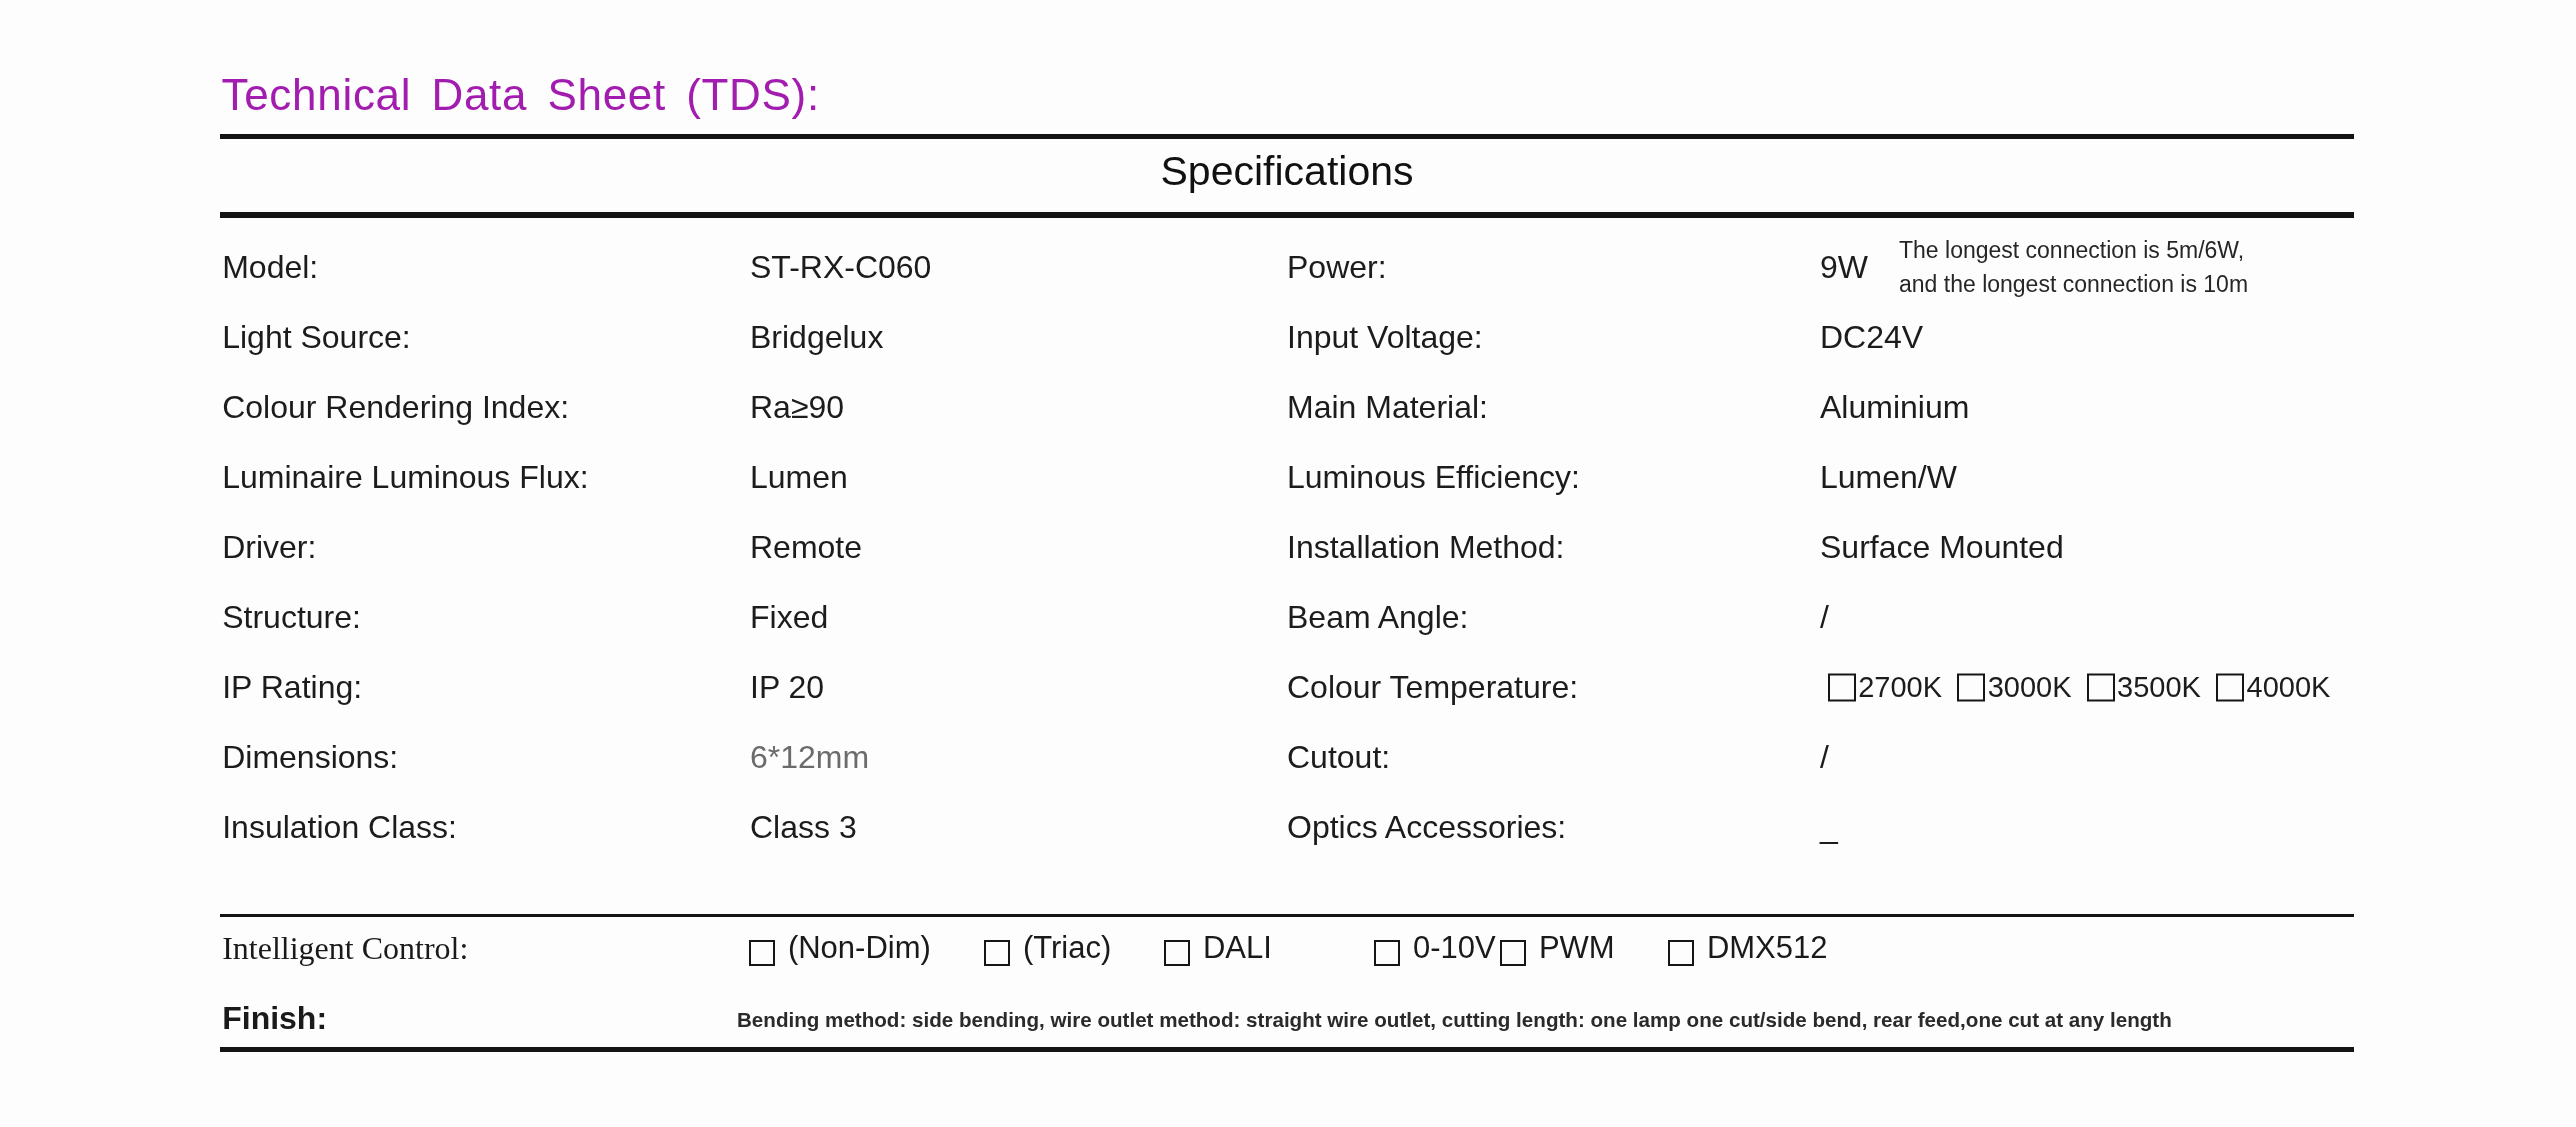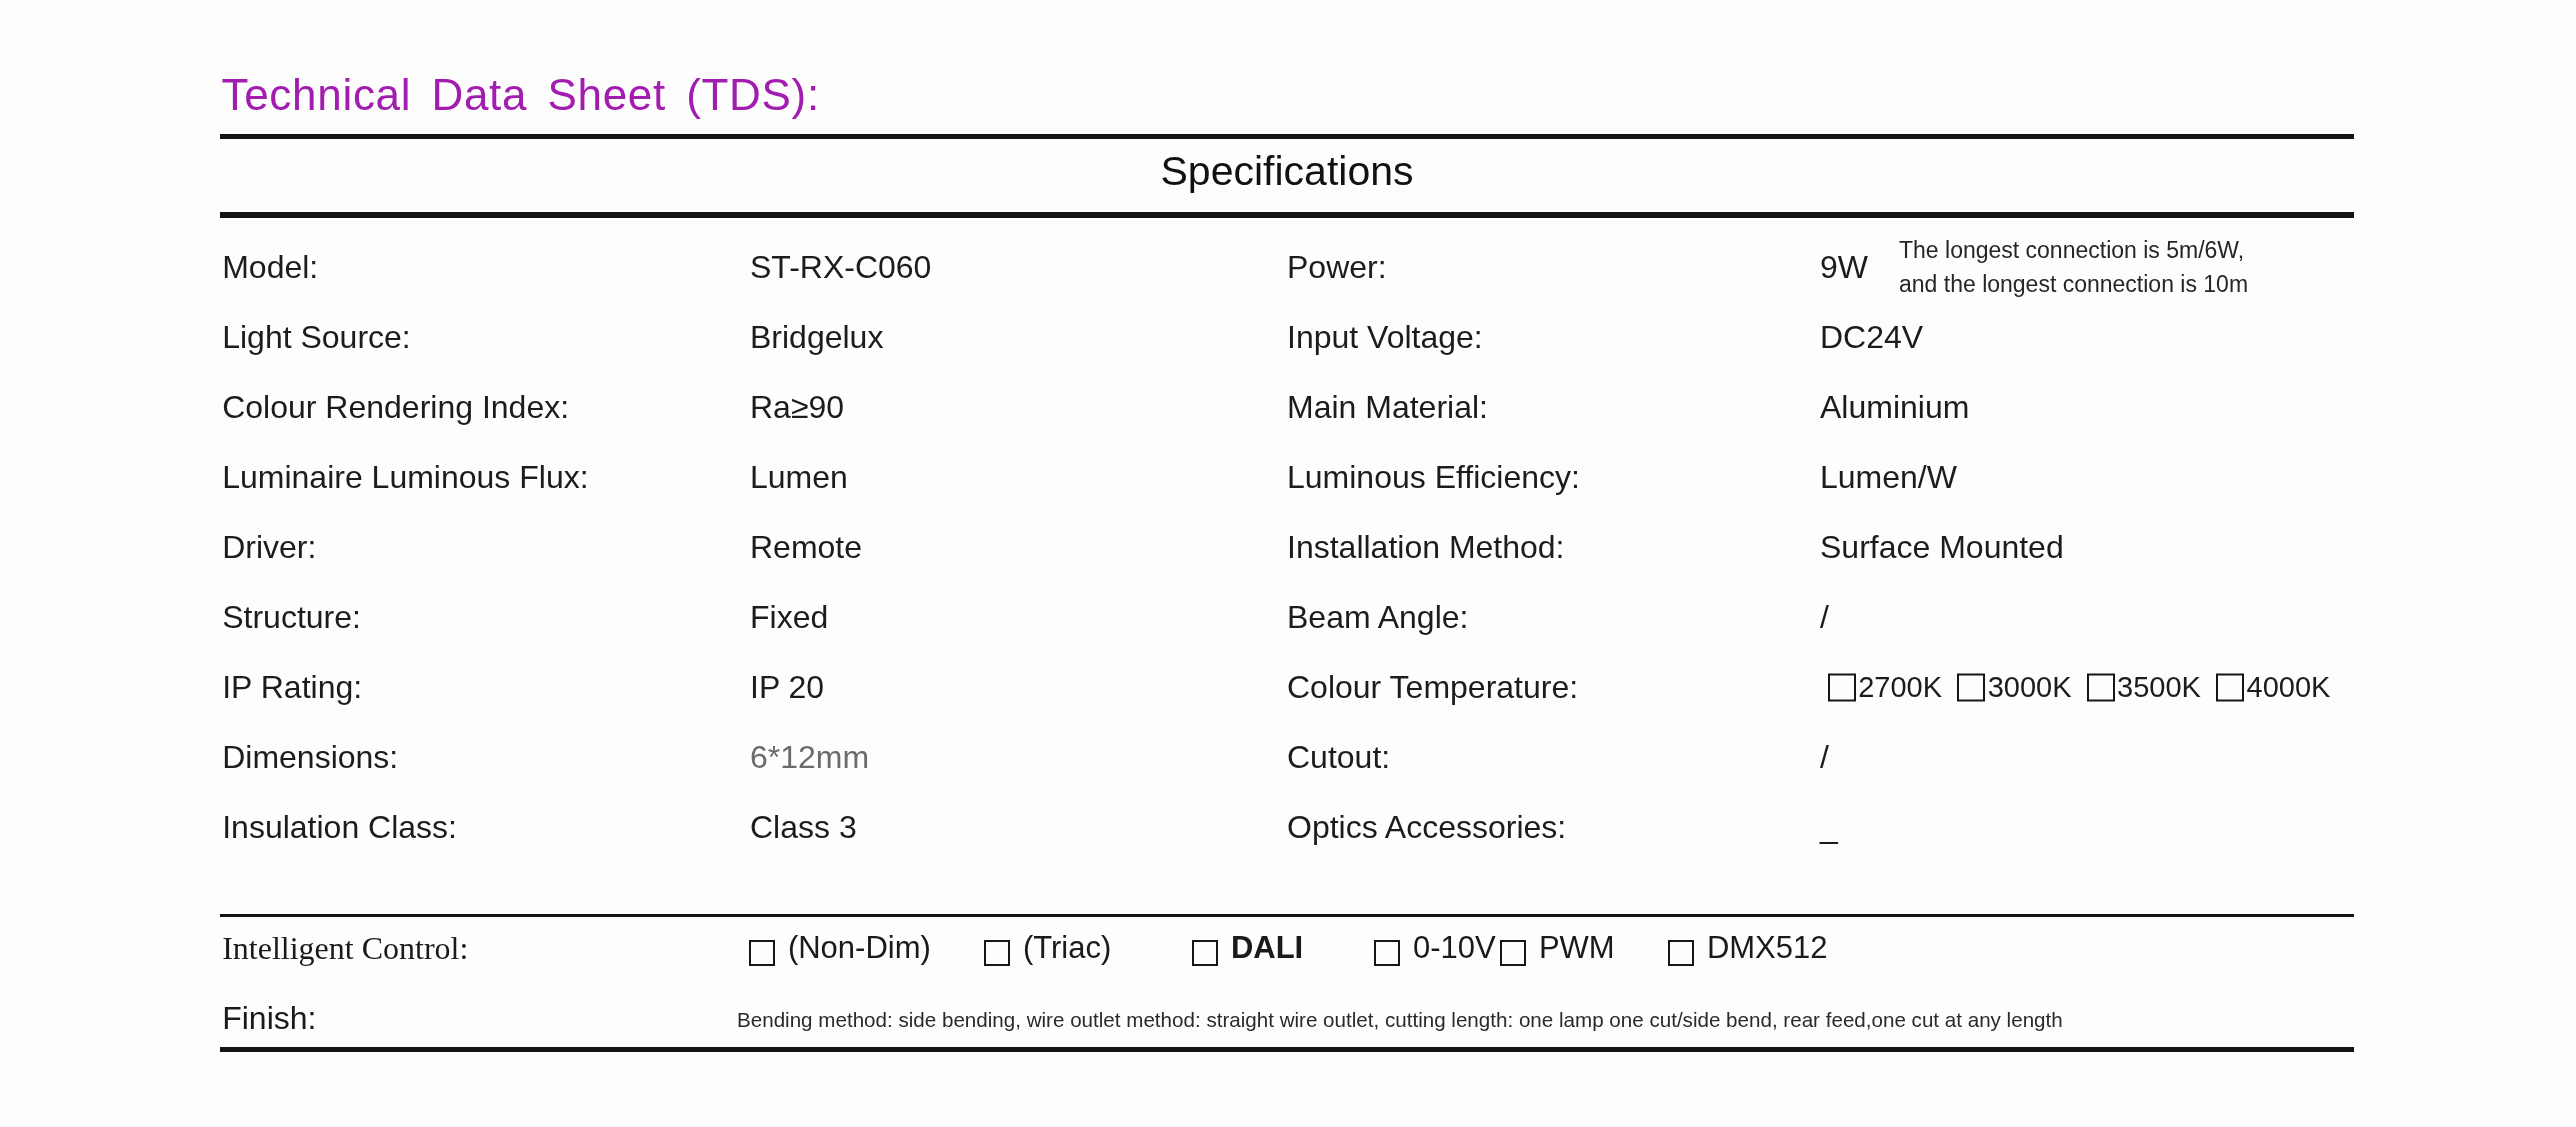--- a/index.html
+++ b/index.html
@@ -52,21 +52,21 @@
     width:28px;height:28px;border:2.2px solid #161616;background:transparent;
   }
   .ct-group .cb-label{font-size:29px;margin-left:2.2px;white-space:nowrap;}
 
   .ic-row{position:absolute;left:0;top:917px;width:2134px;height:62px;}
   .ic-label{position:absolute;left:2.2px;top:50%;transform:translateY(-50%);font-size:32px;white-space:nowrap;font-family:Liberation Serif, serif;}
   .ic-item{position:absolute;top:50%;transform:translateY(-50%);display:inline-flex;align-items:flex-end;gap:12.5px;}
   .ic-item .checkbox{width:26.4px;height:26.4px;}
   .ic-item .cb-label{font-size:31px;white-space:nowrap;}
 
-  .finish-row{position:absolute;left:0;top:987px;width:2134px;height:62px;}
+  .finish-row{position:absolute;left:0;top:987px;width:2134px;height:62px;font-weight:bold;}
   .finish-label{position:absolute;left:2.2px;top:50%;transform:translateY(-50%);font-size:32px;white-space:nowrap;}
   .finish-note{position:absolute;left:517px;top:50%;transform:translateY(-42%);font-size:20.6px;color:#2a2a2a;white-space:nowrap;}
 </style>
 </head>
 <body>
 
 <div class="doc">
 
   <div class="doc-title">Technical Data Sheet (TDS):</div>
 
@@ -169,21 +169,21 @@
   <div class="ic-row">
     <span class="ic-label">Intelligent Control:</span>
     <span class="ic-item" style="left:529px;">
       <span class="checkbox"></span>
       <span class="cb-label">(Non-Dim)</span>
     </span>
     <span class="ic-item" style="left:764px;">
       <span class="checkbox"></span>
       <span class="cb-label">(Triac)</span>
     </span>
-    <span class="ic-item" style="left:972px;font-weight:bold;">
+    <span class="ic-item" style="left:944px;">
       <span class="checkbox"></span>
       <span class="cb-label">DALI</span>
     </span>
     <span class="ic-item" style="left:1154px;">
       <span class="checkbox"></span>
       <span class="cb-label">0-10V</span>
     </span>
     <span class="ic-item" style="left:1280px;">
       <span class="checkbox"></span>
       <span class="cb-label">PWM</span>

